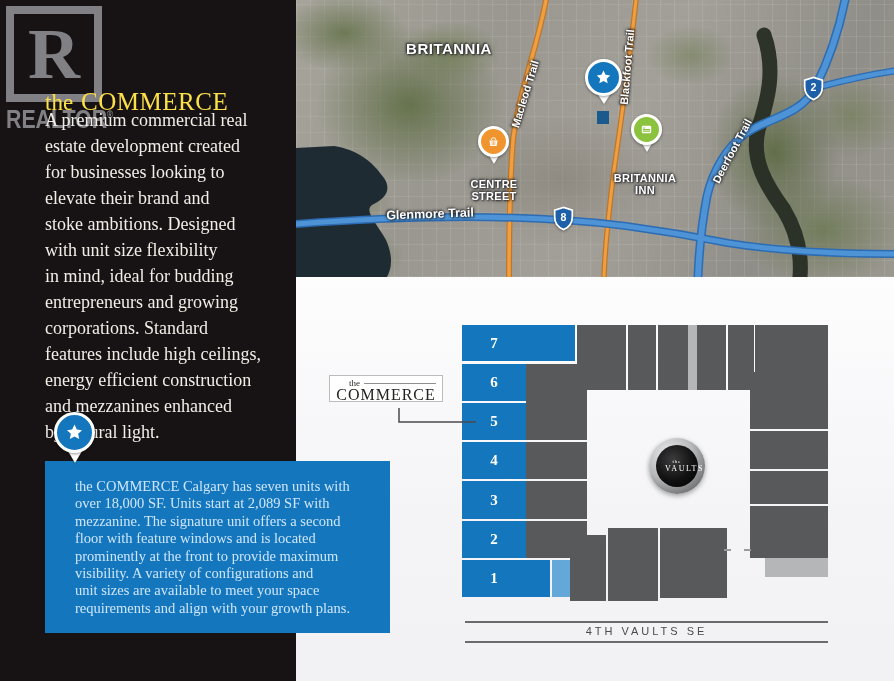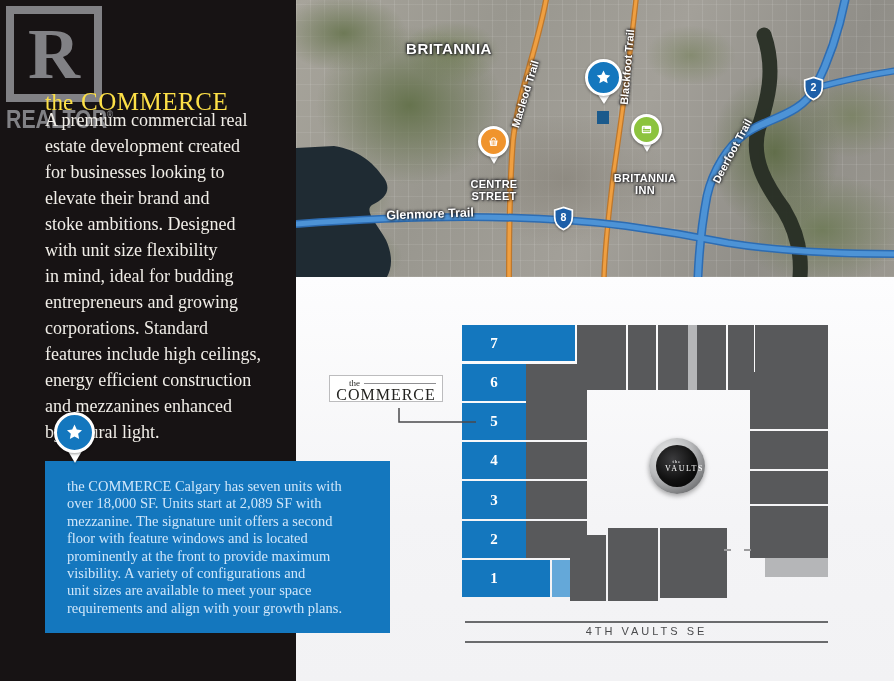--- a/index.html
+++ b/index.html
@@ -22,21 +22,21 @@
 
   
   .pin{position:absolute;display:flex;flex-direction:column;align-items:center;z-index:6;}
   .pin-head{border-radius:50%;border:3px solid #fff;box-shadow:0 1px 3px rgba(0,0,0,.4);
             display:flex;align-items:center;justify-content:center;z-index:2;}
   .pin-tail{width:0;height:0;border:9px solid transparent;border-bottom:none;border-top:14px solid #fff;
             margin-top:-6px;filter:drop-shadow(0 1px 1px rgba(0,0,0,.25));}
 
   
   .callout{position:absolute;left:45px;top:461px;width:345px;height:172px;background:#1477be;z-index:5;
-           box-sizing:border-box;padding:17px 22px;}
+           box-sizing:border-box;padding:17px 30px;}
   .callout-text{color:#cfe6fa;font-size:14.5px;line-height:17.4px;white-space:pre-line;}
 
   
   .map{position:absolute;left:296px;top:0;width:598px;height:277px;overflow:hidden;z-index:1;
     background:
       radial-gradient(90px 55px at 8% 12%, rgba(104,117,79,.9), rgba(104,117,79,0) 70%),
       radial-gradient(130px 110px at 19% 38%, rgba(99,113,74,.95), rgba(99,113,74,0) 72%),
       radial-gradient(70px 45px at 26% 19%, rgba(112,125,82,.7), rgba(112,125,82,0) 70%),
       radial-gradient(80px 50px at 6% 71%, rgba(104,117,79,.85), rgba(104,117,79,0) 75%),
       radial-gradient(110px 55px at 4% 93%, rgba(95,110,69,.95), rgba(95,110,69,0) 75%),

